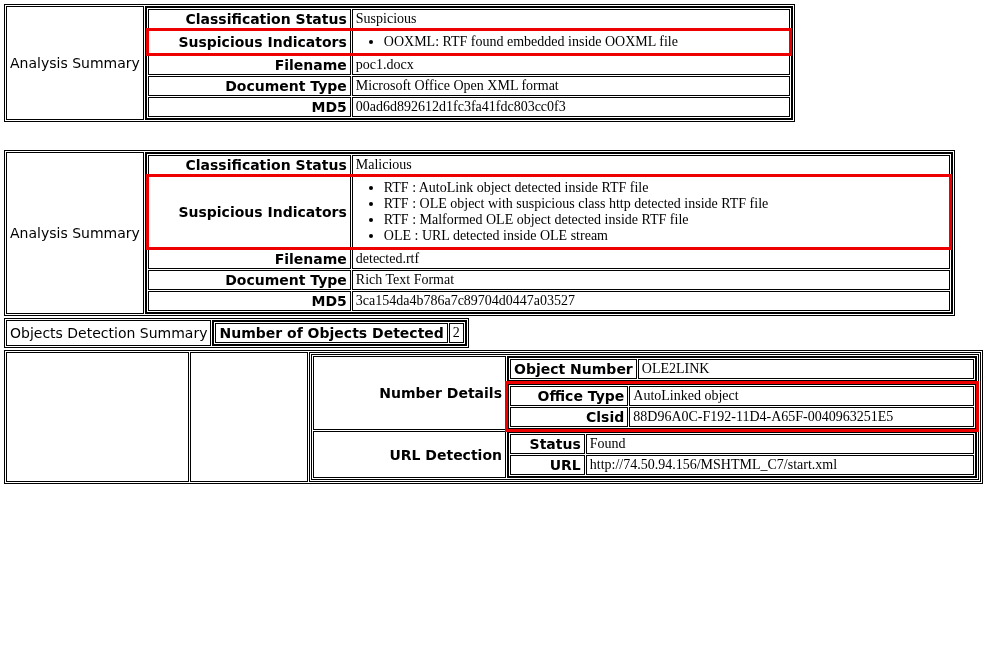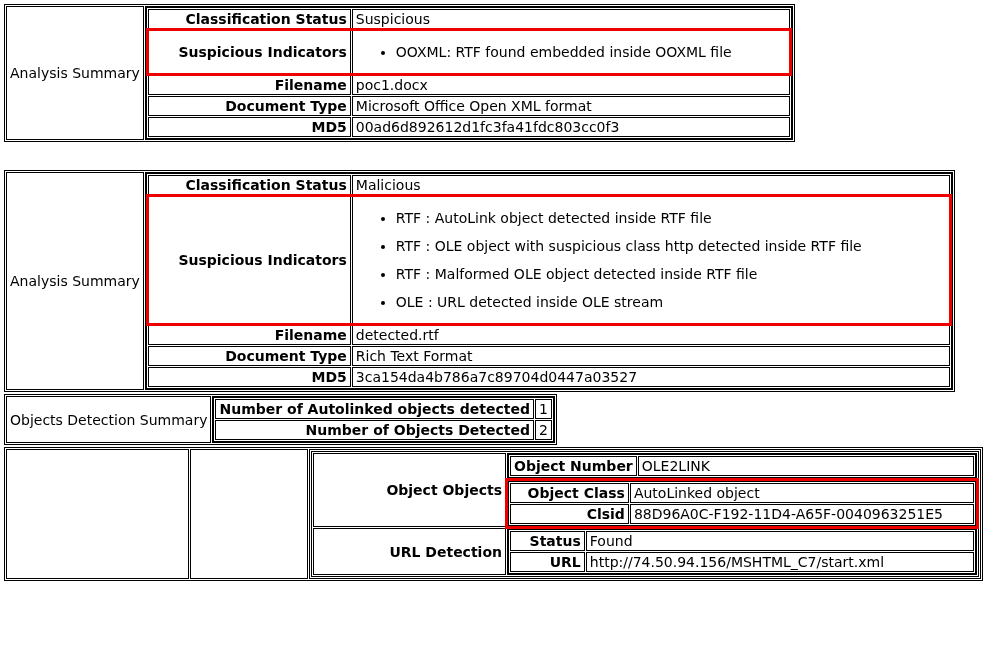--- a/index.html
+++ b/index.html
@@ -28,27 +28,28 @@
     white-space: nowrap;
   }
   .side-label {
     font-weight: normal;
     text-align: left;
     vertical-align: middle;
     white-space: nowrap;
   }
   .value {
     font-weight: normal;
+    font-family: Liberation Serif, serif;
   }
   ul {
     margin: 2px 0 2px 0;
     padding-left: 28px;
   }
   li {
-    margin: 12px;
+    margin: 0;
     padding: 0;
   }
   .redbox {
     outline: 3px solid #e00;
     outline-offset: -1px;
   }
   .section-gap {
     height: 28px;
   }
 </style>
@@ -137,24 +138,20 @@
   </table>
 
 <table data-name="objects-detection-summary-block" style="margin-top:2px;">
   <tbody>
       <tr>
     <td class="side-label" data-name="objects-detection-summary-label">Objects Detection Summary</td>
     <td style="padding:0;">
       <table>
         <tbody>
         <tr>
-          <td class="label" data-name="num-autolinked-label">Number of Autolinked objects detected</td>
-          <td class="value" data-name="num-autolinked-value">1</td>
-        </tr>
-        <tr>
           <td class="label" data-name="num-objects-label">Number of Objects Detected</td>
           <td class="value" data-name="num-objects-value">2</td>
         </tr>
       </tbody>
           </table>
     </td>
   </tr>
 </tbody>
   </table>
 
@@ -164,38 +161,38 @@
 <table data-name="object-detail-block-clean" style="margin-top:2px;">
   <tbody>
       <tr>
     <td style="width:175px;border:1px solid #000;"></td>
     <td style="width:110px;border:1px solid #000;"></td>
     <td style="padding:1px;">
       <table>
 
         <tbody>
               <tr>
-          <td class="label" rowspan="2" style="width:185px;" data-name="object-details-label">Object Objects</td>
+          <td class="label" rowspan="2" style="width:185px;" data-name="object-details-label">Number Details</td>
           <td style="padding:0;">
             <table style="width:100%;">
               <tbody>
                       <tr>
                 <td class="label" style="width:112px;" data-name="object-class-label">Object Number</td>
                 <td class="value" style="width:355px;" data-name="object-class-value">OLE2LINK</td>
               </tr>
             </tbody>
                   </table>
           </td>
         </tr>
         <tr>
           <td style="padding:0;" class="redbox">
             <table style="width:100%;">
               <tbody>
                       <tr>
-                <td class="label" style="width:112px;" data-name="object-type-label">Object Class</td>
+                <td class="label" style="width:112px;" data-name="object-type-label">Office Type</td>
                 <td class="value" style="width:355px;" data-name="object-type-value">AutoLinked object</td>
               </tr>
               <tr>
                 <td class="label" data-name="clsid-label">Clsid</td>
                 <td class="value" data-name="clsid-value">88D96A0C-F192-11D4-A65F-0040963251E5</td>
               </tr>
             </tbody>
                   </table>
           </td>
         </tr>

